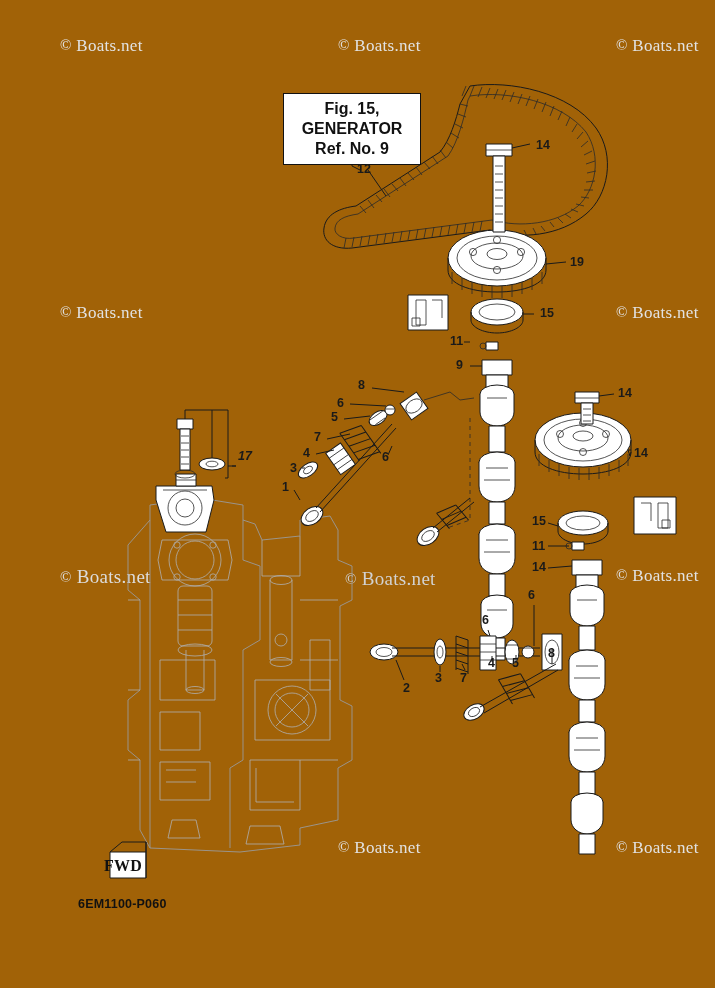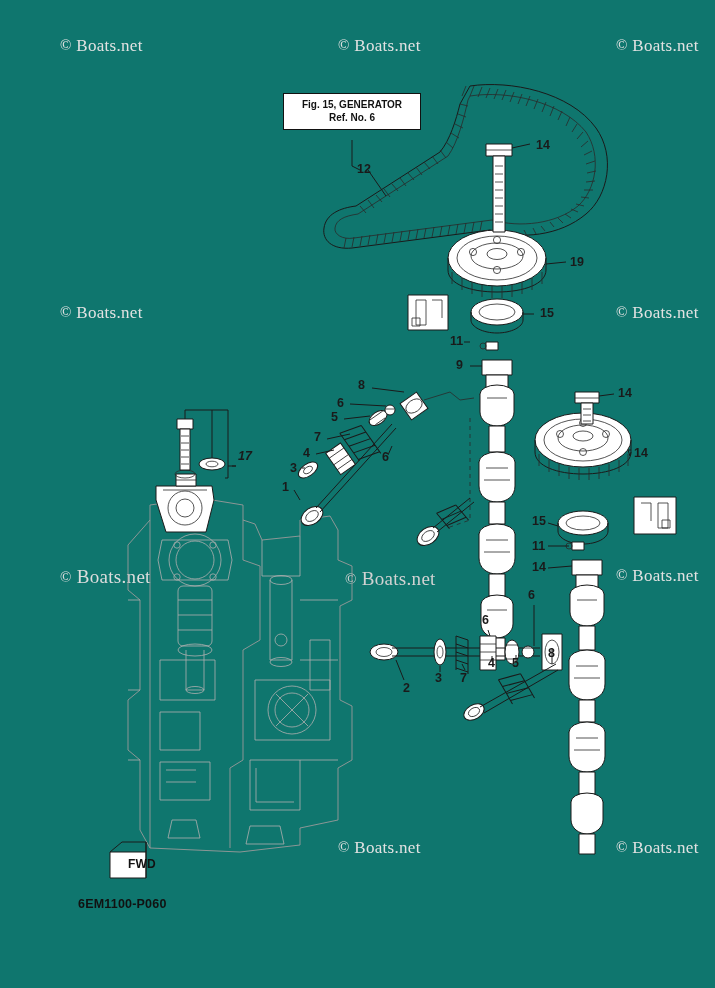--- a/index.html
+++ b/index.html
@@ -7,21 +7,21 @@
     padding: 0;
     background: #ffffff;
   }
   body {
     font-family: "Liberation Sans", sans-serif;
   }
   #page {
     position: relative;
     width: 715px;
     height: 988px;
-    background: #0f766e;
+    background: #a16207;
     overflow: hidden;
   }
   .wm {
     position: absolute;
     color: #e2e2e2;
     font-size: 17px;
     font-family: "Liberation Serif", serif;
     white-space: nowrap;
     user-select: none;
     letter-spacing: 0.3px;
@@ -40,42 +40,43 @@
     font-weight: bold;
     color: #1a1a1a;
     font-family: "Liberation Sans", sans-serif;
     white-space: nowrap;
   }
   .refbox {
     position: absolute;
     border: 1.6px solid #111;
     background: #fff;
     text-align: center;
-    font-size: 10px;
+    font-size: 16px;
     font-weight: bold;
     line-height: 1.25;
     color: #111;
     padding: 5px 6px 5px 6px;
     font-family: "Liberation Sans", sans-serif;
   }
   .partno {
     position: absolute;
     font-size: 12.5px;
     font-weight: bold;
     color: #111;
     letter-spacing: 0.2px;
   }
   .fwdtext {
     position: absolute;
-    left: 128px;
+    left: 104px;
     top: 857px;
-    font-size: 12px;
+    font-size: 16px;
     font-weight: bold;
     color: #111;
     letter-spacing: 0.2px;
+    font-family: Liberation Serif, serif;
   }
   svg.art {
     position: absolute;
     left: 0;
     top: 0;
     width: 715px;
     height: 988px;
   }
   .ln { stroke: #1a1a1a; stroke-width: 1; fill: none; }
   .ln-thin { stroke: #2a2a2a; stroke-width: 0.8; fill: none; }
@@ -445,21 +446,21 @@
     <g>
       <path class="ln fill-w" d="M110 852 L146 852 L146 878 L110 878 Z"></path>
       <path class="ln" d="M110 852 L122 842 L146 842 L146 852"></path>
       <path class="ln" d="M146 842 L146 868 L146 878"></path>
     </g>
 
   </svg>
 
   <div class="refbox" style="left:283px; top:93px; width:124px;">
     <div>Fig. 15, GENERATOR</div>
-    <div>Ref. No. 6</div>
+    <div>Ref. No. 9</div>
   </div>
   <div class="callout" style="left:357px; top:162px;">12</div>
 
   <div class="callout" style="left:536px; top:138px;">14</div>
   <div class="callout" style="left:570px; top:255px;">19</div>
   <div class="callout" style="left:540px; top:306px;">15</div>
   <div class="callout" style="left:450px; top:334px;">11</div>
   <div class="callout" style="left:456px; top:358px;">9</div>
   <div class="callout" style="left:358px; top:378px;">8</div>
   <div class="callout" style="left:618px; top:386px;">14</div>

